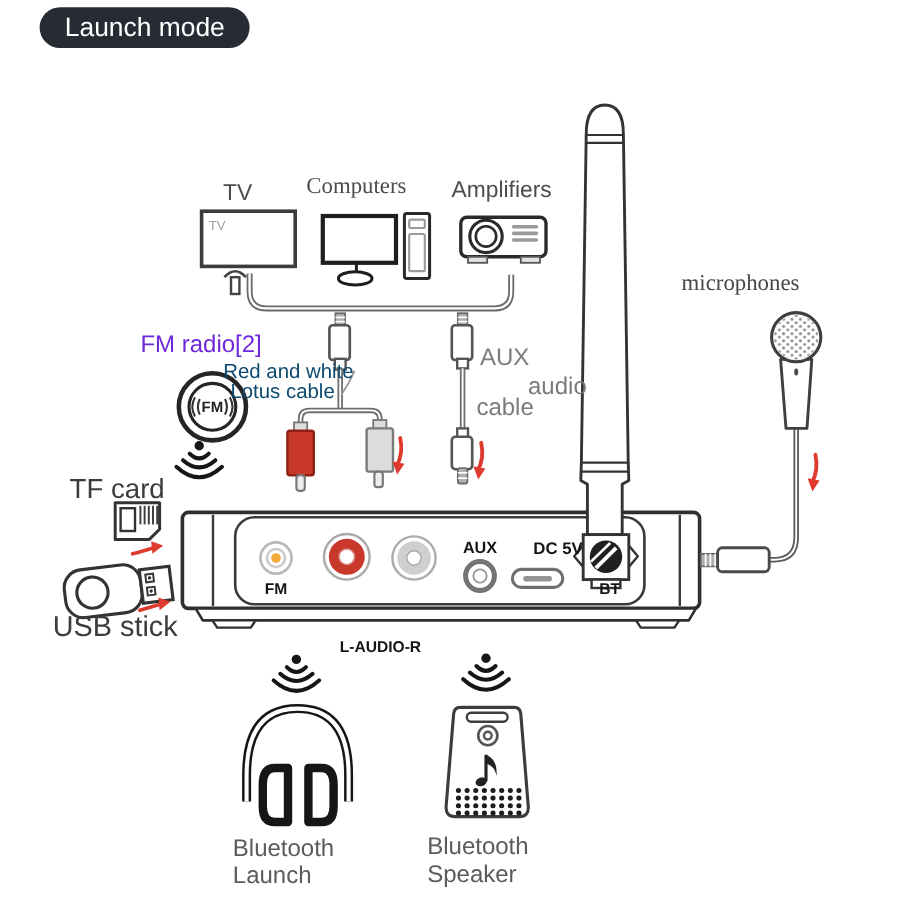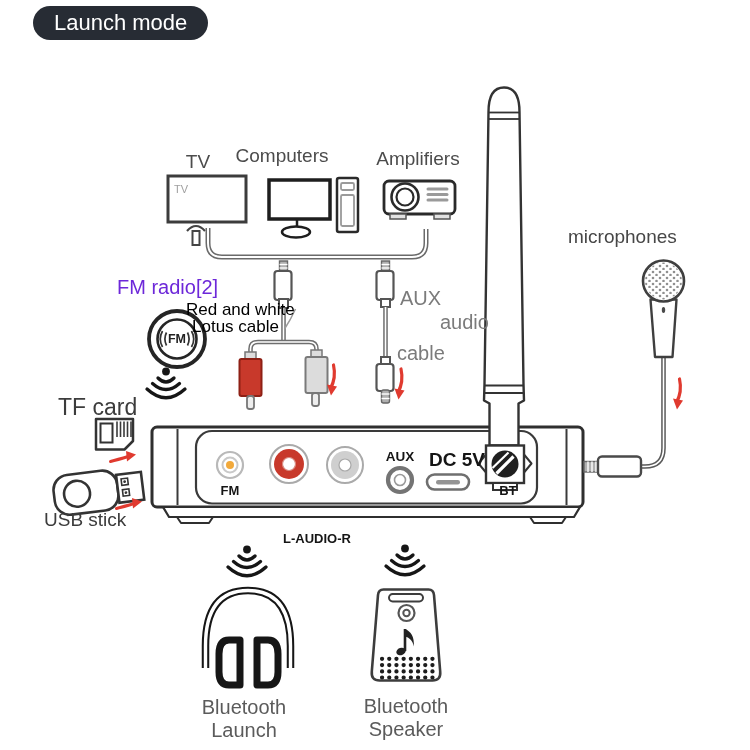--- a/index.html
+++ b/index.html
@@ -3,25 +3,25 @@
 <meta charset="utf-8">
 <style>
   html,body{margin:0;padding:0;background:#fff;}
   #canvas{position:relative;width:712px;height:750px;background:#fff;overflow:hidden;
           font-family:"Liberation Sans", sans-serif;}
   #art{position:absolute;left:0;top:0;}
   .label{position:absolute;white-space:nowrap;line-height:1.1;}
   .badge{position:absolute;left:33px;top:6px;height:34px;border-radius:18px;
          display:flex;align-items:center;padding:0 21px;font-size:22px;color:#fff;}
   .src-label{font-size:19px;color:#4c4c4c;text-align:center;}
-  .gray-note{font-size:17px;color:#000000;}
+  .gray-note{font-size:17px;color:#0c4a6e;}
   .aux-note{font-size:20px;color:#7b7b7b;}
   .side-label{font-size:23px;color:#3c3c3c;}
   .port-label{font-size:13px;font-weight:bold;color:#151515;text-align:center;}
-  .bt-out-label{font-size:20px;color:#5b5b5b;text-align:center;}
+  .bt-out-label{font-size:20px;color:#5b5b5b;text-align:left;}
   .screen-text{font-size:11px;color:#a0a0a0;}
   .fm-text{font-size:12.5px;font-weight:bold;color:#222;text-align:center;}
 </style>
 </head>
 <body>
 
 <div id="canvas">
 
 <svg id="art" width="750" height="750" viewBox="0 0 750 750">
   <defs>
@@ -235,42 +235,42 @@
   <use href="#arrow-right" transform="translate(110.5,451)"></use>
   <use href="#arrow-right" transform="translate(116.5,498)"></use>
 </svg>
 
 <div class="badge" style="background:#272c34;">
   <span>Launch mode</span>
 </div>
 
 <div class="label src-label" style="left:172px;top:152px;width:52px;">TV</div>
 <div class="label screen-text" style="left:174px;top:183px;">TV</div>
-<div class="label src-label" style="left:232px;top:146px;width:100px;">Computers</div>
+<div class="label src-label" style="left:247px;top:146px;width:100px;font-family:Liberation Serif, serif;">Computers</div>
 <div class="label src-label" style="left:368px;top:149px;width:100px;">Amplifiers</div>
 
 <div class="label" style="left:117px;top:276px;font-size:20px;color:#6d28d9;">FM radio[2]</div>
 <div class="label fm-text" style="left:163px;top:332.5px;width:28px;">FM</div>
 
 <div class="label gray-note" style="left:186px;top:301px;">Red and white</div>
 <div class="label gray-note" style="left:192px;top:318px;">Lotus cable</div>
 
 <div class="label aux-note" style="left:400px;top:287px;">AUX</div>
 <div class="label aux-note" style="left:397px;top:311px;margin-left:43px;">audio</div>
-<div class="label aux-note" style="left:397px;top:342px;">cable</div>
-
-<div class="label" style="left:568px;top:227px;font-size:19px;color:#474747;">microphones</div>
+<div class="label aux-note" style="left:397px;top:329px;">cable</div>
+
+<div class="label" style="left:568px;top:227px;font-size:19px;color:#474747;font-family:Liberation Serif, serif;">microphones</div>
 
 <div class="label side-label" style="left:58px;top:395px;">TF card</div>
-<div class="label side-label" style="left:44px;top:510px;font-size:19px;">USB stick</div>
+<div class="label side-label" style="left:44px;top:510px;font-size:24px;">USB stick</div>
 
 <div class="label port-label" style="left:212px;top:484px;width:36px;">FM</div>
 <div class="label port-label" style="left:262px;top:484px;width:110px;margin-top:48px;">L-AUDIO-R</div>
 <div class="label port-label" style="left:378px;top:450px;width:44px;font-size:13.5px;">AUX</div>
-<div class="label port-label" style="left:429px;top:450px;width:48px;font-size:19px;">DC 5V</div>
+<div class="label port-label" style="left:441px;top:450px;width:48px;font-size:14px;">DC 5V</div>
 <div class="label port-label" style="left:490px;top:484px;width:36px;">BT</div>
 
 <div class="label bt-out-label" style="left:194px;top:696px;width:100px;">Bluetooth</div>
 <div class="label bt-out-label" style="left:194px;top:719px;width:100px;">Launch</div>
 <div class="label bt-out-label" style="left:356px;top:695px;width:100px;">Bluetooth</div>
 <div class="label bt-out-label" style="left:356px;top:718px;width:100px;">Speaker</div>
 
 </div>
 
 </body></html>

